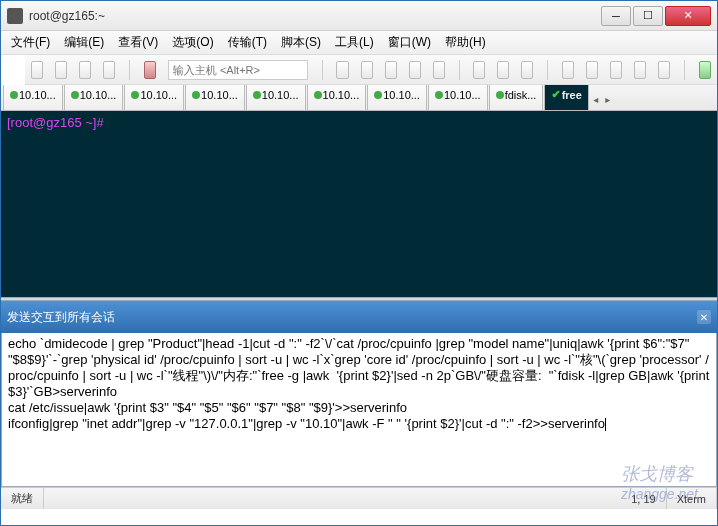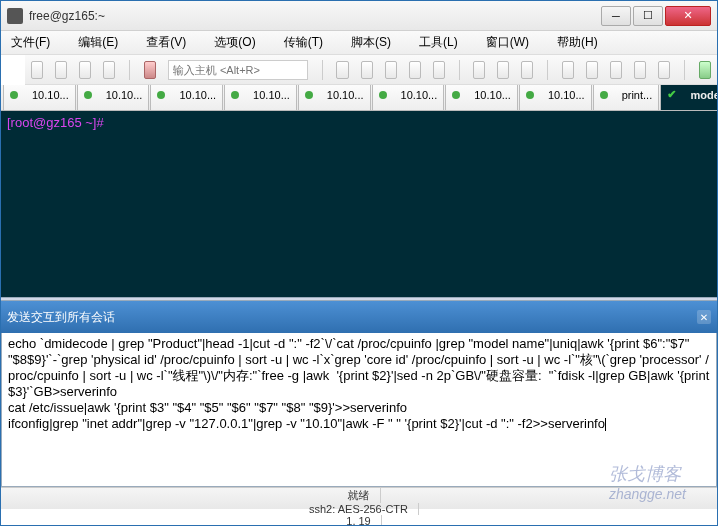--- a/index.html
+++ b/index.html
@@ -5,61 +5,61 @@
 * { margin: 0; padding: 0; box-sizing: border-box; font-family: "Microsoft YaHei", Tahoma, sans-serif; }
 body { background: #fff; width: 718px; height: 526px; overflow: hidden; border: 1px solid #2a6fb0; }
 
 .titlebar { height: 30px; background: linear-gradient(to bottom, #f8f8f8, #e8e8e8); display: flex; align-items: center; padding: 0 6px; border-bottom: 1px solid #d0d0d0; }
 .titlebar .icon { width: 16px; height: 16px; background: #555; margin-right: 6px; border-radius: 2px; }
 .titlebar .title { font-size: 12px; color: #333; flex: 1; }
 .winbtns { display: flex; gap: 0; }
 .winbtn { width: 30px; height: 20px; display: flex; align-items: center; justify-content: center; font-size: 11px; border: 1px solid #aaa; background: linear-gradient(to bottom,#f5f5f5,#e0e0e0); border-radius: 2px; margin-left: 2px; }
 .winbtn.close { width: 46px; background: linear-gradient(to bottom,#e68,#c33); color:#fff; border-color:#b22; }
 
-.menubar { height: 24px; background: linear-gradient(to bottom,#fafafa,#eee); display: flex; align-items: center; padding: 0 4px; gap: 16px; border-bottom: 1px solid #ddd; font-size: 12px; }
+.menubar { height: 24px; background: linear-gradient(to bottom,#fafafa,#eee); display: flex; align-items: center; padding: 0 4px; gap: 2px; border-bottom: 1px solid #ddd; font-size: 12px; }
 .menuitem { padding: 2px 6px; cursor: default; }
 
 .toolbar { height: 30px; background: linear-gradient(to bottom,#fafafa,#ececec); display: flex; align-items: center; padding: 0 6px; gap: 12px; border-bottom: 1px solid #ddd; margin-left: 24px; }
 .tbicon { width: 18px; height: 18px; border: 1px solid #bbb; border-radius: 2px; background: linear-gradient(#fff,#e8e8e8); }
 .tbsep { width: 1px; height: 20px; background: #ccc; margin: 0 2px; }
 .hostinput { width: 140px; height: 20px; border: 1px solid #ccc; font-size: 11px; padding: 0 4px; color: #888; }
 .tbicon.green { background: linear-gradient(#cfc,#8c8); border-color:#6a6; }
 .tbicon.red { background: linear-gradient(#fcc,#c88); border-color:#a66; }
 
 .tabstrip { height: 26px; background: linear-gradient(to bottom,#f5f5f5,#e8e8e8); display: flex; align-items: flex-end; padding: 0 2px; border-bottom: 1px solid #bbb; overflow: hidden; }
-.tab { height: 32px; border: 1px solid #bbb; border-bottom: none; border-radius: 3px 3px 0 0; background: linear-gradient(#fff,#eee); display: flex; align-items: center; padding: 0 6px; font-size: 11px; gap: 14px; margin-right: 1px; white-space: nowrap; }
+.tab { height: 32px; border: 1px solid #bbb; border-bottom: none; border-radius: 3px 3px 0 0; background: linear-gradient(#fff,#eee); display: flex; align-items: center; padding: 0 6px; font-size: 11px; gap: 1px; margin-right: 1px; white-space: nowrap; }
 .tab .dot { width: 8px; height: 8px; border-radius: 50%; background: #4a4; }
 .tab.active { background: #002b36; color: #eee; }
 .tab.active .check { color: #4c4; font-weight: bold; }
 .tabarrow { width: 12px; height: 22px; display:flex; align-items:center; justify-content:center; font-size:10px; color:#666; }
 
 .terminal { background: #002b36; color: #5cb; font-family: Consolas, monospace; font-size: 13px; padding: 4px 6px; height: 186px; overflow: hidden; white-space: pre; }
 .terminal .prompt { color: #d946ef; }
 
 .splitter { height: 4px; background: #d0d8e8; border-top:1px solid #9ab; border-bottom:1px solid #9ab; }
 
 .panelhead { height: 20px; background: linear-gradient(to bottom,#4d90d4,#2f6fb0); color: #fff; font-size: 12px; padding: 16px 6px; display: flex; align-items: center; justify-content: space-between; }
 .panelhead .x { width: 14px; height: 14px; display:flex; align-items:center; justify-content:center; font-size:10px; background:rgba(255,255,255,0.2); border-radius:2px; }
 
 .cmdpanel { background: #fff; color: #000; font-family: Consolas, "Courier New", monospace; font-size: 13px; line-height: 15px; padding: 3px 6px; height: 154px; overflow: hidden; word-break: break-all; white-space: pre-wrap; border: 1px solid #9ab; border-top: none; }
 .cursor { display:inline-block; width:1px; height:13px; background:#000; vertical-align:middle; }
 
-.statusbar { height: 22px; background: linear-gradient(to bottom,#f5f5f5,#e8e8e8); border-top: 1px solid #ccc; display: flex; align-items: center; font-size: 11px; color: #333; flex-direction: column; }
+.statusbar { height: 22px; background: linear-gradient(to bottom,#f5f5f5,#e8e8e8); border-top: 1px solid #ccc; display: flex; align-items: center; font-size: 11px; color: #333; }
 .statusbar > div { padding: 0 10px; border-right: 1px solid #ccc; height: 100%; display:flex; align-items:center; }
 .statusbar .stretch { flex:1; border-right:none; }
 
-.watermark { position: absolute; right: 32px; bottom: 24px; font-size: 18px; color: rgba(100,120,180,0.5); font-style: italic; pointer-events: none; }
+.watermark { position: absolute; right: 20px; bottom: 24px; font-size: 18px; color: rgba(100,120,180,0.5); font-style: italic; pointer-events: none; }
 .watermark small { font-size: 14px; display:block; color: rgba(100,120,180,0.5); }
 </style>
 </head>
 <body>
 
 <div class="titlebar">
   <span class="icon"></span>
-  <span class="title">free@gz165:~</span>
+  <span class="title">root@gz165:~</span>
   <div class="winbtns">
     <div class="winbtn">─</div>
     <div class="winbtn">☐</div>
     <div class="winbtn close">✕</div>
   </div>
 </div>
 
 <div class="menubar">
   <span class="menuitem">文件(F)</span>
   <span class="menuitem">编辑(E)</span>
@@ -128,46 +128,45 @@
   <div class="tab">
       <span class="dot"></span>
       <span>10.10...</span>
     </div>
   <div class="tab">
       <span class="dot"></span>
       <span>10.10...</span>
     </div>
   <div class="tab">
       <span class="dot"></span>
-      <span>print...</span>
+      <span>fdisk...</span>
     </div>
   <div class="tab active">
       <span class="check">✔</span>
-      <b>model</b>
+      <b>free</b>
     </div>
   <div class="tabarrow">◂</div>
   <div class="tabarrow">▸</div>
 </div>
 
 <div class="terminal"><span class="prompt">[root@gz165 ~]#</span> </div>
 
 <div class="splitter"></div>
 
 <div class="panelhead">
   <span>发送交互到所有会话</span>
   <span class="x">✕</span>
 </div>
 <div class="cmdpanel"><span>echo `dmidecode | grep "Product"|head -1|cut -d ":" -f2`\/`cat /proc/cpuinfo |grep "model name"|uniq|awk '{print $6":"$7" "$8$9}'`-`grep 'physical id' /proc/cpuinfo | sort -u | wc -l`x`grep 'core id' /proc/cpuinfo | sort -u | wc -l`"核"\(`grep 'processor' /proc/cpuinfo | sort -u | wc -l`"线程"\)\/"内存:"`free -g |awk  '{print $2}'|sed -n 2p`GB\/"硬盘容量:  "`fdisk -l|grep GB|awk '{print $3}'`GB&gt;serverinfo
 cat /etc/issue|awk '{print $3" "$4" "$5" "$6" "$7" "$8" "$9}'&gt;&gt;serverinfo
 ifconfig|grep "inet addr"|grep -v "127.0.0.1"|grep -v "10.10"|awk -F " " '{print $2}'|cut -d ":" -f2&gt;&gt;serverinfo</span><span class="cursor"></span></div>
 
 <div class="statusbar">
   <div>就绪</div>
   <div class="stretch"></div>
-  <div>ssh2: AES-256-CTR</div>
   <div>1,  19</div>
   <div>Xterm</div>
 </div>
 
 <div class="watermark">
   <span>张戈博客</span>
   <small>zhangge.net</small>
 </div>
 
 </body></html>

